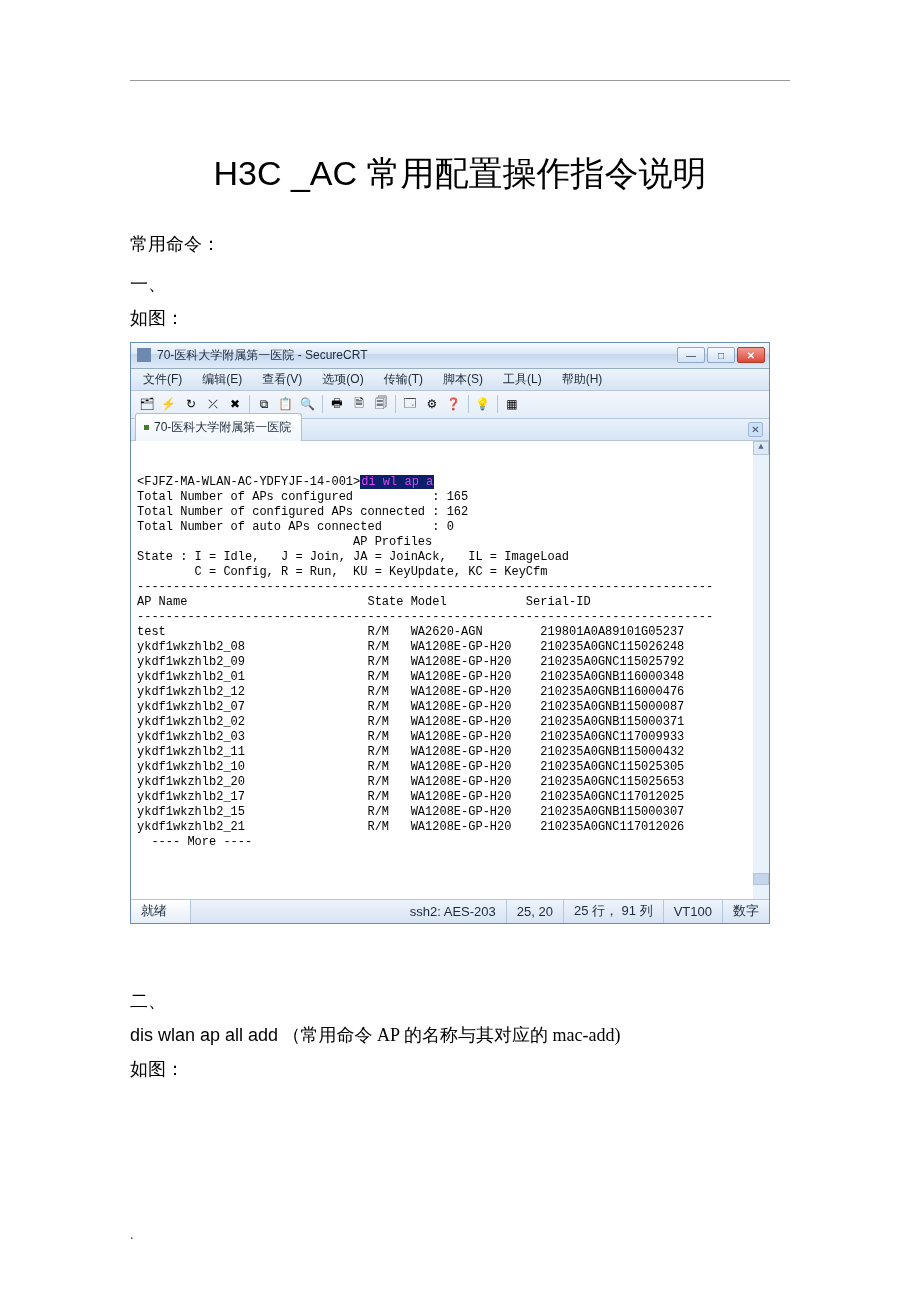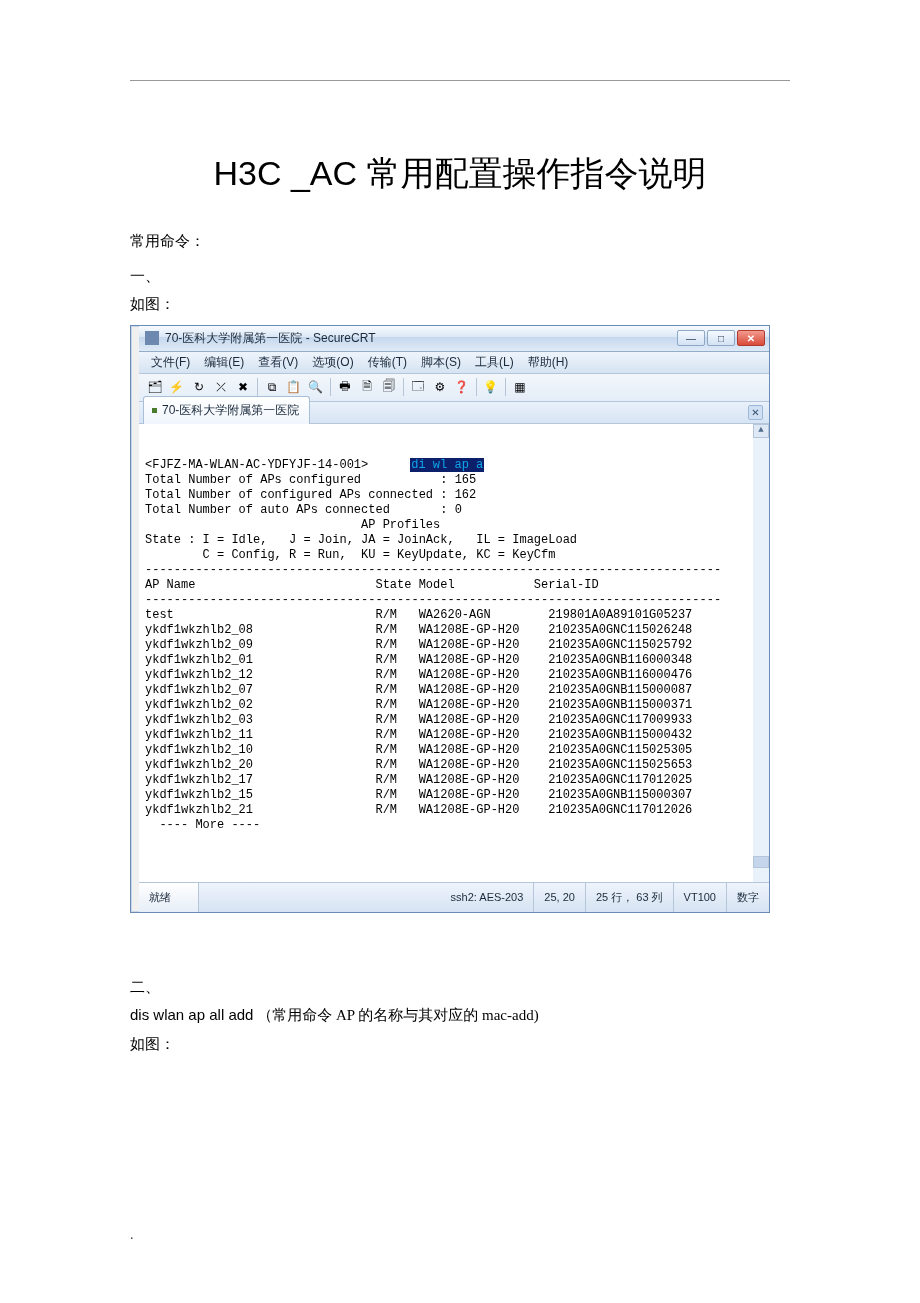--- a/index.html
+++ b/index.html
@@ -18,21 +18,21 @@
       margin-bottom: 70px;
     }
     .doc-title {
       text-align: center;
       font-size: 34px;
       font-family: Arial, "Microsoft YaHei", sans-serif;
       font-weight: normal;
       margin-bottom: 30px;
     }
     .body-text {
-      font-size: 15px;
+      font-size: 18px;
       line-height: 1.9;
       color: #000;
     }
     .body-text .latin {
       font-family: Arial, sans-serif;
     }
     .cn-note {
       font-family: "SimSun", serif;
     }
     .section-gap { margin-top: 6px; }
@@ -40,21 +40,20 @@
 
     
     .crt-window {
       width: 640px;
       margin: 6px 0 0 0;
       border: 1px solid #6a8bb5;
       font-family: "Microsoft YaHei", Arial, sans-serif;
       font-size: 11px;
       background: #f0f0f0;
       box-shadow: 0 0 0 1px #c9d6e8 inset;
-      padding-left: 8px;
     }
     .crt-titlebar {
       height: 26px;
       display: flex;
       align-items: center;
       padding: 0 4px 0 6px;
       background: linear-gradient(#f7fbff, #dbe7f5 45%, #c6d8ee 46%, #dfeaf7);
       border-bottom: 1px solid #93adc9;
     }
     .crt-titlebar .ico {
@@ -86,21 +85,21 @@
       background: linear-gradient(#f39a8e,#d94a3a);
       color: #fff;
       border-color: #b13c2e;
       font-weight: bold;
     }
 
     .crt-menubar {
       height: 22px;
       display: flex;
       align-items: center;
-      gap: 2px;
+      gap: 8px;
       padding: 0 6px;
       background: linear-gradient(#eef4fb,#d6e3f3);
       border-bottom: 1px solid #b6c6da;
       color: #1a2a3b;
       font-size: 12px;
     }
     .crt-menubar span {
       padding: 1px 6px;
       white-space: nowrap;
     }
@@ -168,41 +167,40 @@
       font-family: "Courier New", monospace;
       font-size: 12px;
       line-height: 1.25;
       color: #000;
       white-space: pre;
       position: relative;
       border-right: 16px solid #e9f1fa; 
     }
     .crt-term .hlcmd {
       background: #0b1f6b;
-      color: #0ea5e9;
+      color: #d946ef;
       padding: 0 1px;
-      margin-left: 42px;
     }
     .crt-scroll-up, .crt-scroll-thumb {
       position: absolute;
       right: -16px;
       width: 16px;
       background: #dfe9f6;
       border: 1px solid #b6c6da;
     }
     .crt-scroll-up { top: 0; height: 14px; font-size:9px; text-align:center; color:#516c8a; }
     .crt-scroll-thumb { bottom: 14px; height: 12px; background:#c5d6ec; }
 
     .crt-status {
-      height: 30px;
+      height: 24px;
       display: flex;
       align-items: center;
       background: linear-gradient(#eef4fb,#d6e3f3);
       border-top: 1px solid #b6c6da;
-      font-size: 11px;
+      font-size: 13px;
       color: #1a2a3b;
     }
     .crt-status .cell {
       padding: 0 10px;
       border-right: 1px solid #b6c6da;
       height: 100%;
       display: flex; align-items: center;
       white-space: nowrap;
     }
     .crt-status .cell:first-child {
@@ -355,21 +353,21 @@
   ---- More ----
 </div><div class="crt-scroll-up">▲</div>
       <div class="crt-scroll-thumb"></div>
     </div>
 
     <div class="crt-status">
       <div class="cell">就绪</div>
       <div class="spacer"></div>
       <div class="cell">ssh2: AES-203</div>
       <div class="cell">25,  20</div>
-      <div class="cell">25 行， 63 列</div>
+      <div class="cell">25 行， 91 列</div>
       <div class="cell">VT100</div>
       <div class="cell">数字</div>
     </div>
   </div>
 
   <div class="body-text section-gap-lg">
     <div>二、</div>
     <div>
       <span class="latin">dis wlan ap all add</span>
       <span class="cn-note">（常用命令   AP 的名称与其对应的     mac-add)</span>

